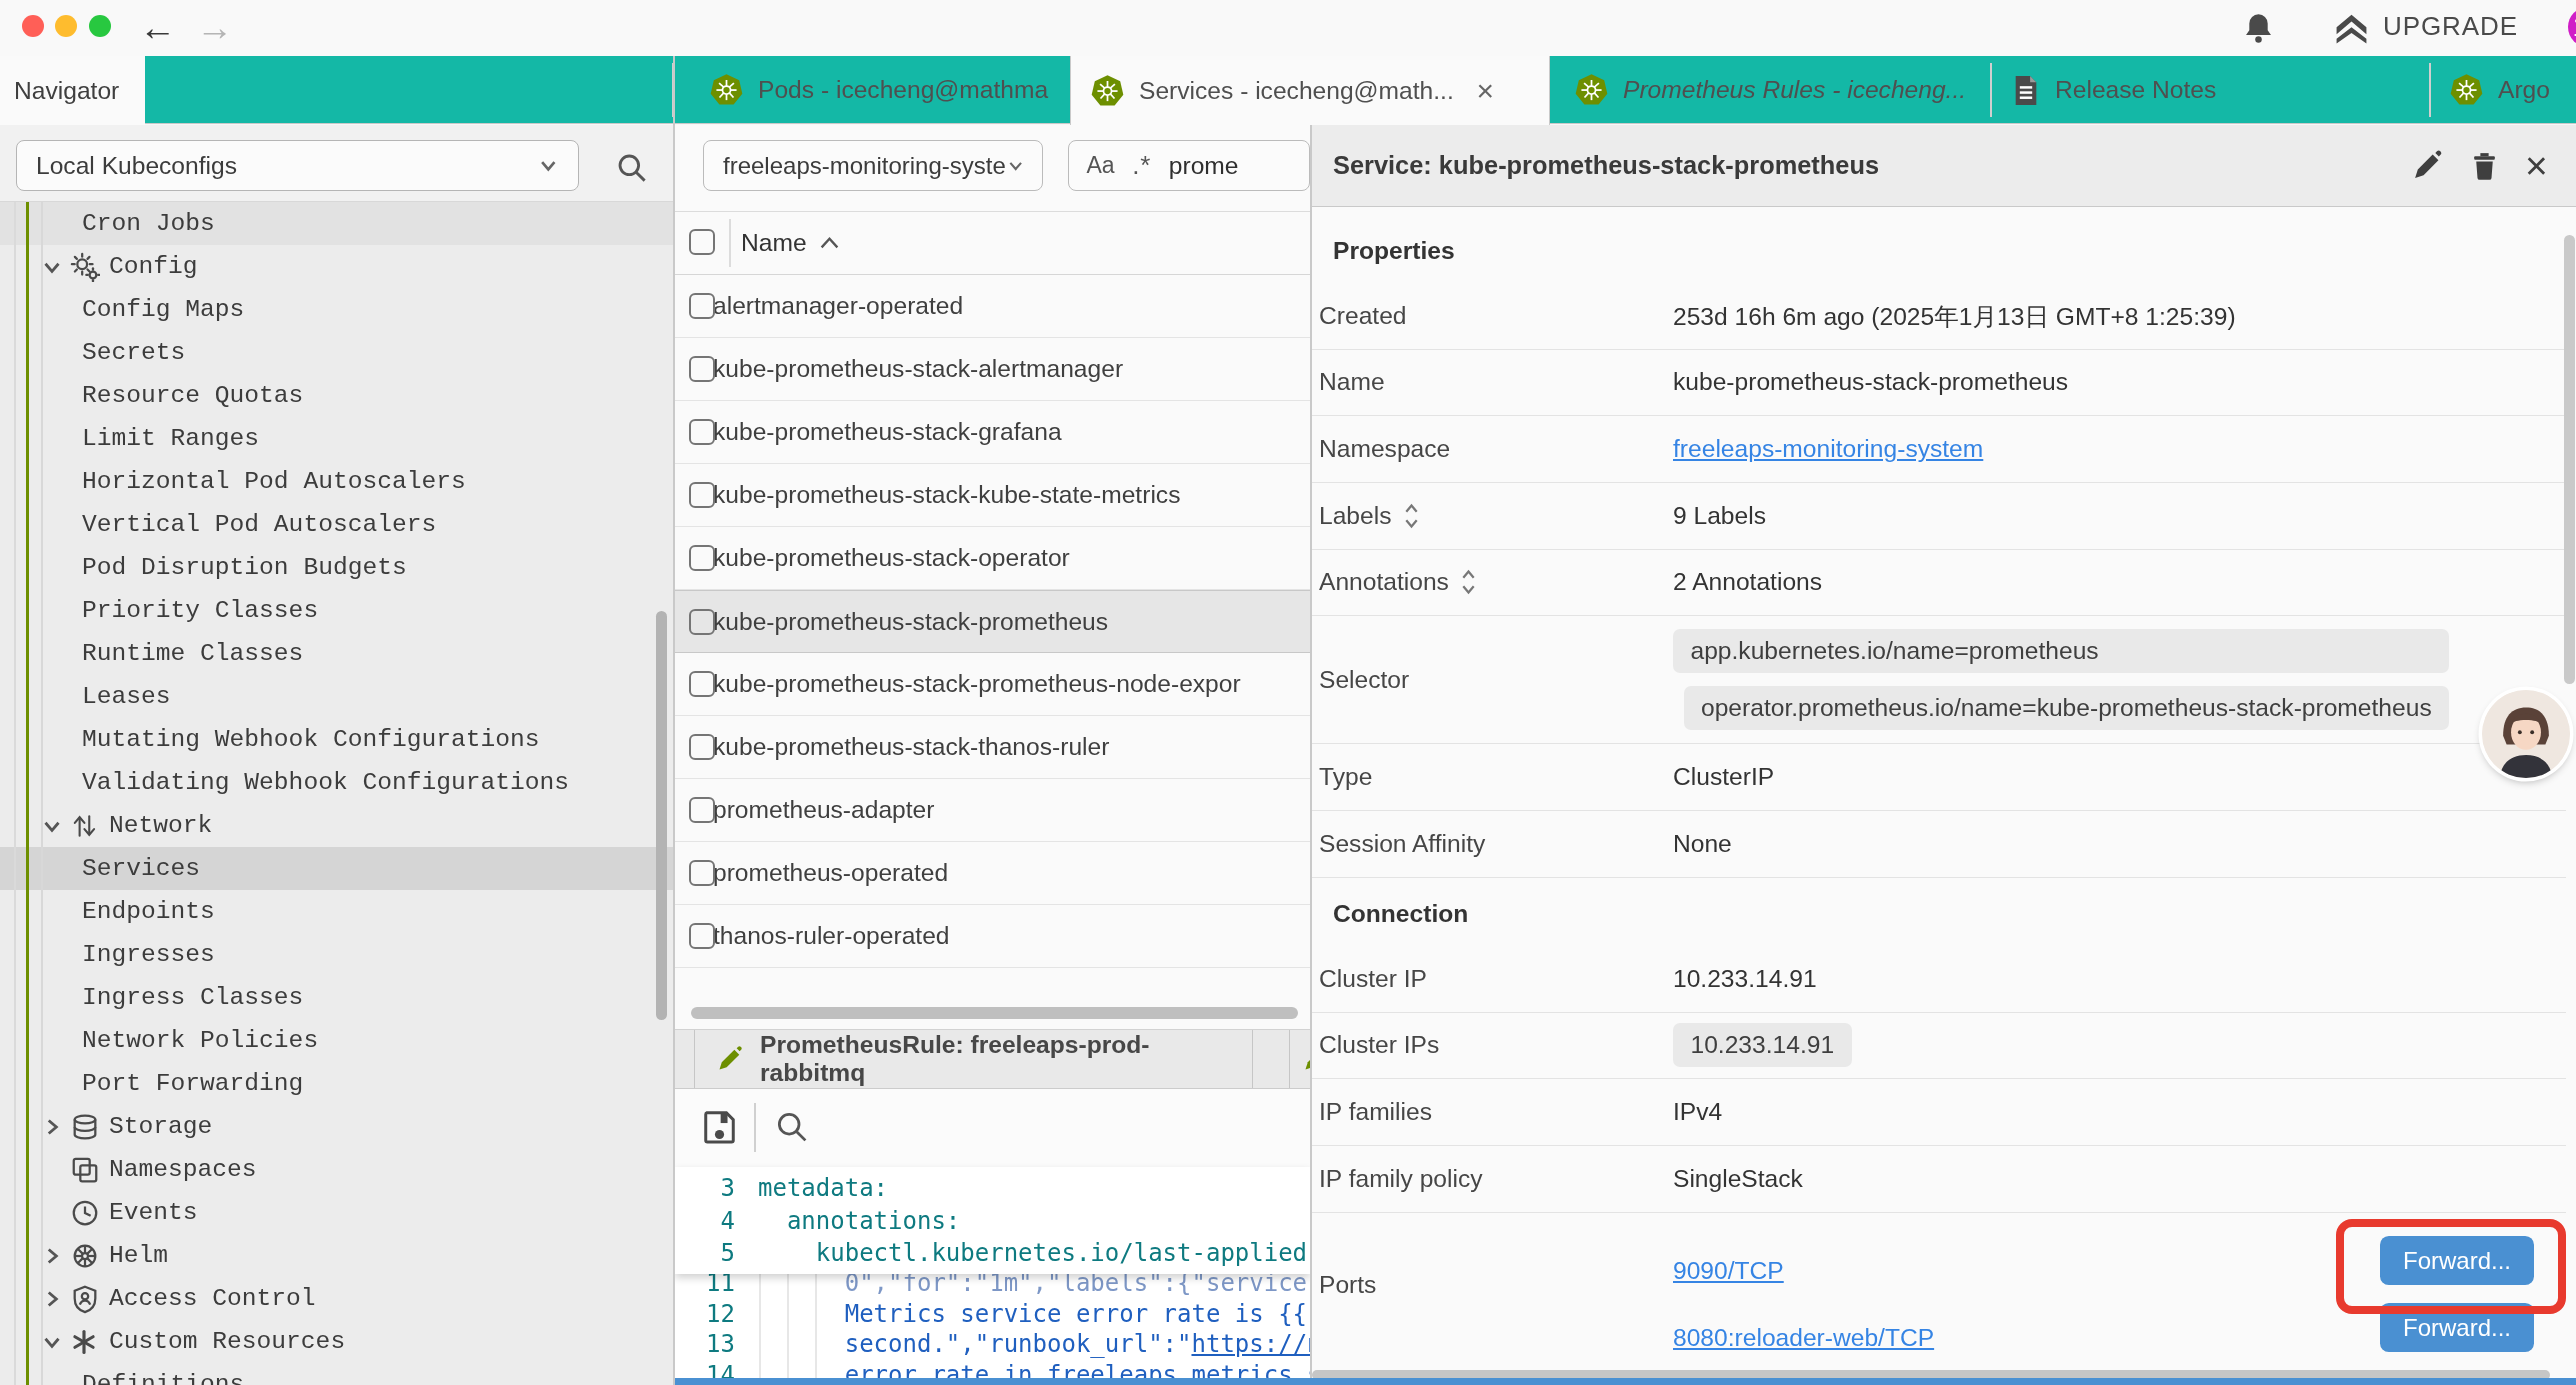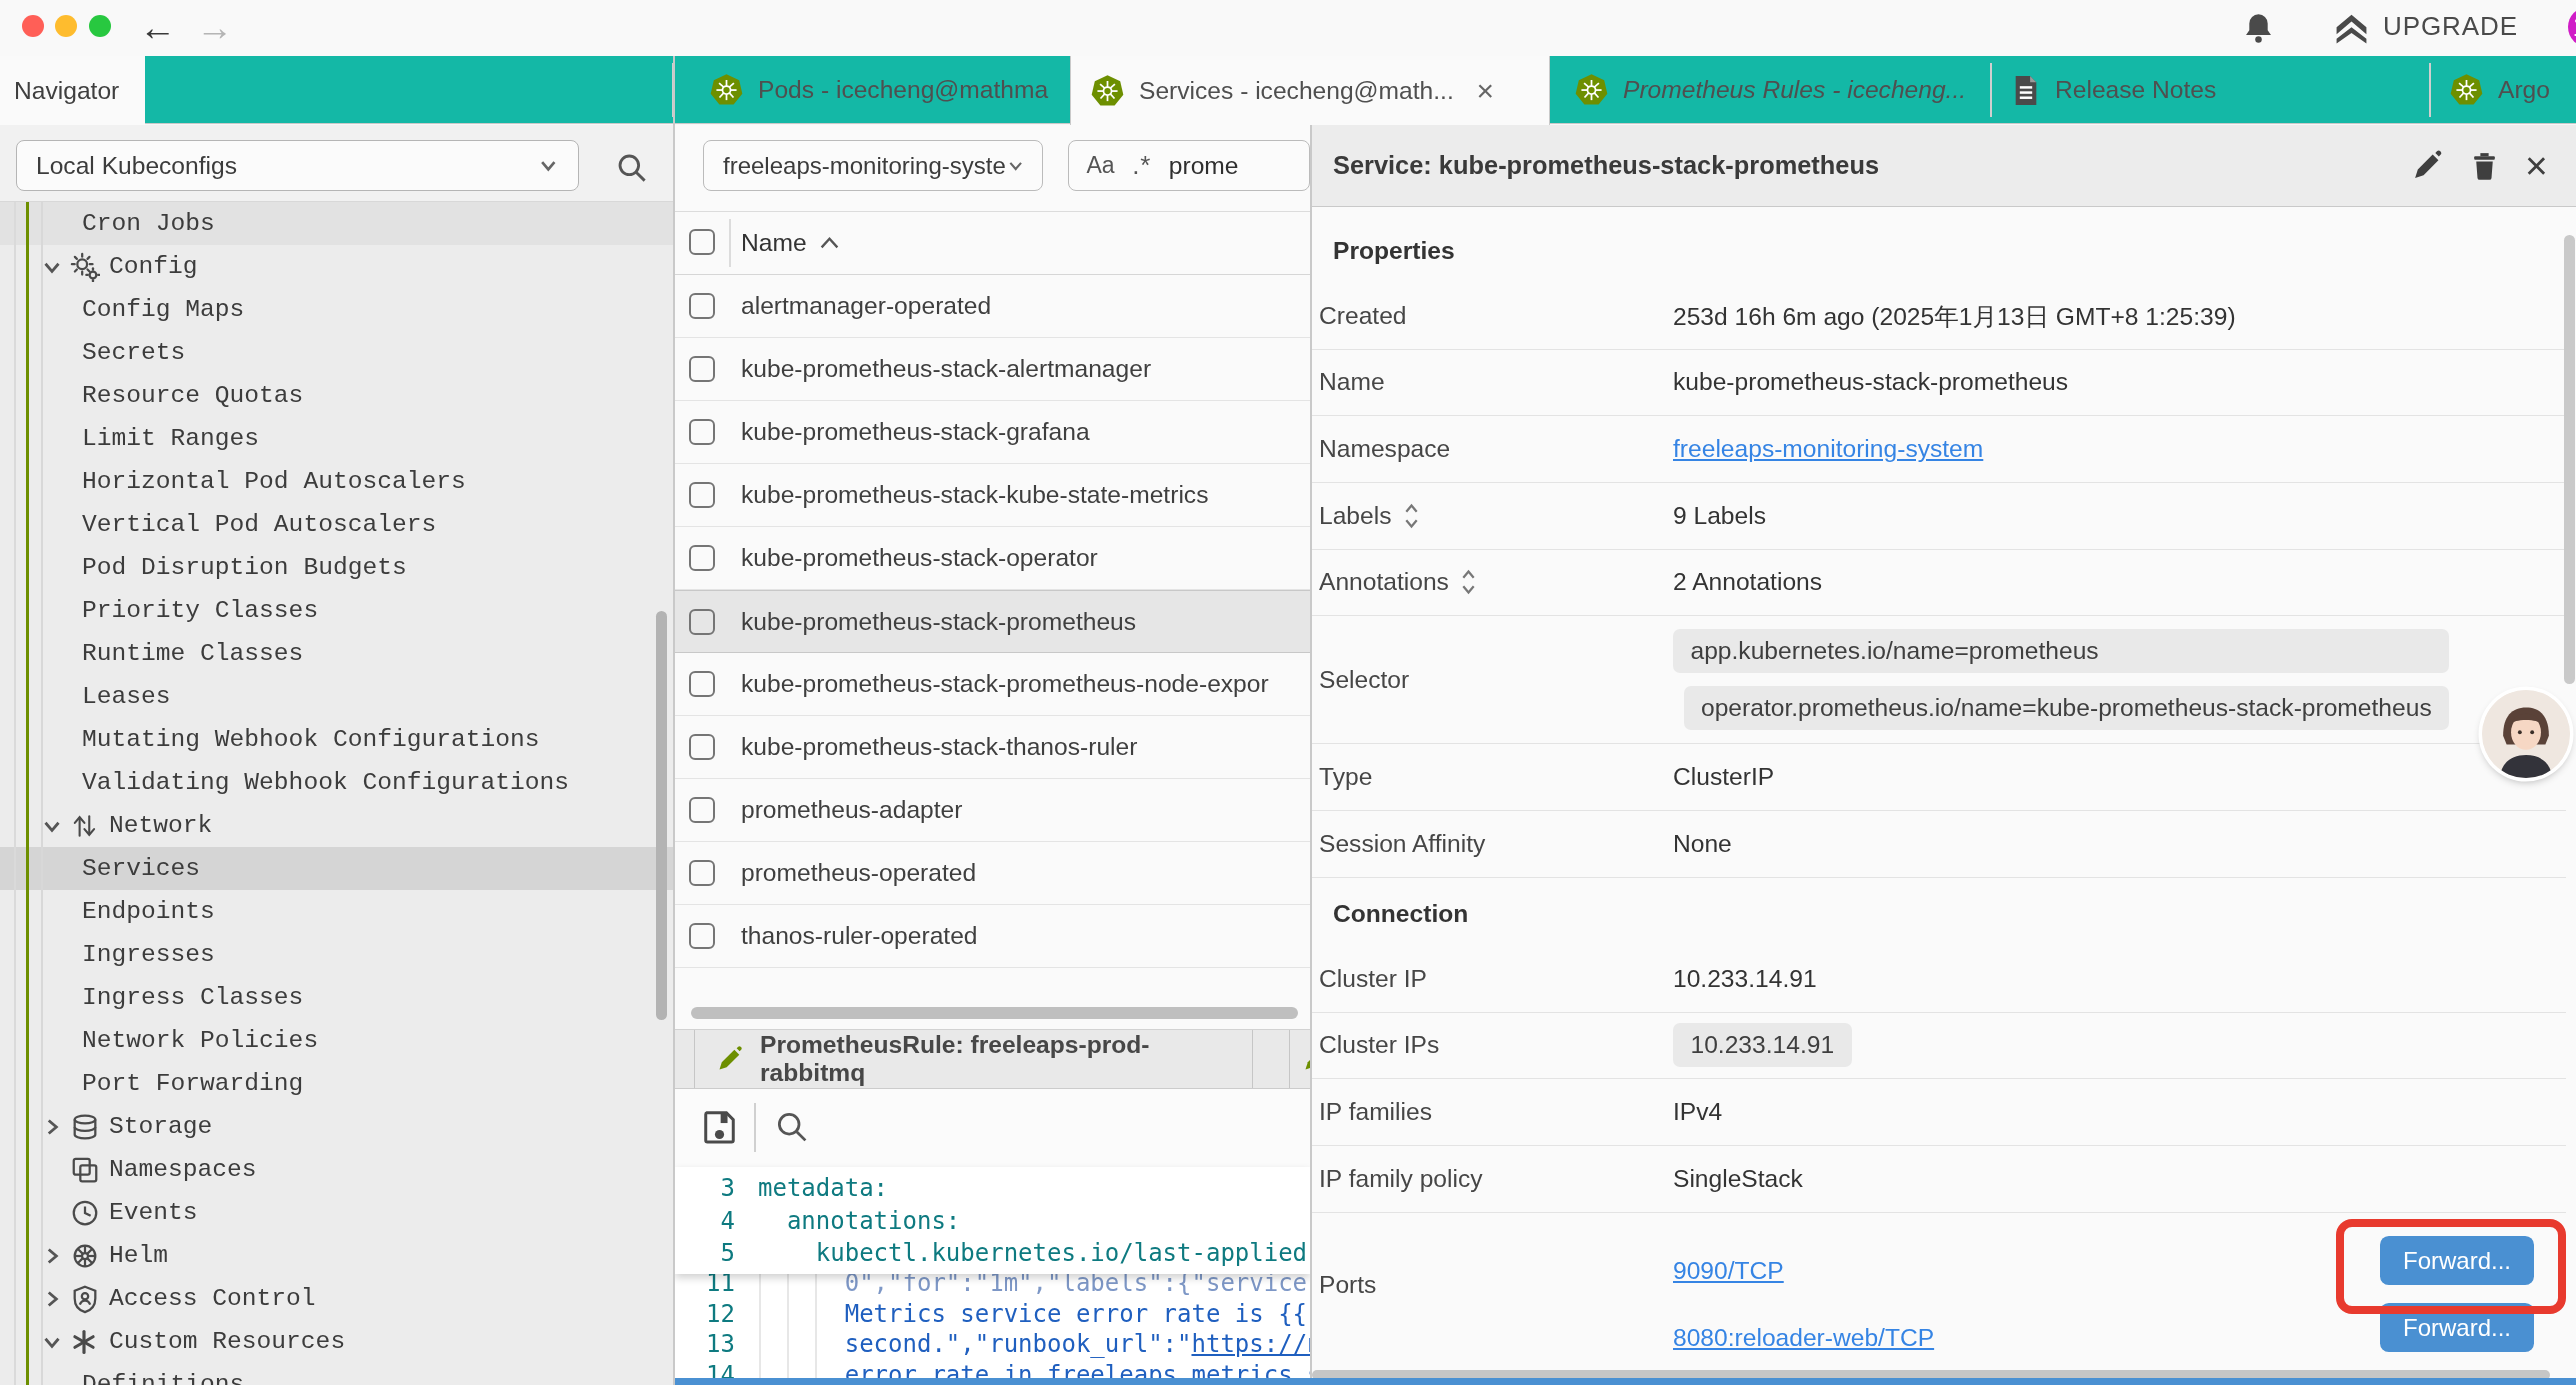--- a/index.html
+++ b/index.html
@@ -48,21 +48,21 @@
   #find-box{left:393px;top:15px;width:242px;gap:17.5px;padding-left:17.5px;color:#555;}
   #find-box .val{color:#2f2f2f;}
   #list-header{position:absolute;left:0;top:86px;width:635px;height:64px;border-top:1.8px solid #dcdcdc;border-bottom:1.8px solid #d6d6d6;box-sizing:border-box;}
   .cb{width:26px;height:26px;border:2.2px solid #757575;border-radius:6.1px;box-sizing:border-box;background:transparent;}
   #list-header .cb{position:absolute;left:14px;top:16.7px;}
   #col-div{position:absolute;left:54px;top:7px;height:48px;width:1.8px;background:#dcdcdc;}
   #col-name{position:absolute;left:66px;top:0;height:62px;display:flex;align-items:center;gap:12.3px;color:#333;}
   #svc-rows{position:absolute;left:0;top:150px;width:635px;}
   .srow{position:relative;height:63px;display:flex;align-items:center;border-bottom:1.8px solid #e4e4e4;box-sizing:border-box;}
   .srow .cb{position:absolute;left:14px;}
-  .srow .nm{padding-left:66px;white-space:nowrap;color:#3f3f3f;}
+  .srow .nm{padding-left:38px;white-space:nowrap;color:#3f3f3f;}
   .srow.selected{background:#e6e6e6;border-top:1.8px solid #c8c8c8;border-bottom:1.8px solid #c8c8c8;}
   #h-scroll{position:absolute;left:16px;top:882px;width:607px;height:12.3px;background:#bfbfbf;border-radius:7px;}
   #etabbar{position:absolute;left:0;top:904px;width:635px;height:60px;background:#e9e9e9;border-top:1.8px solid #d2d2d2;border-bottom:1.8px solid #cccccc;box-sizing:border-box;}
   #etab{position:absolute;left:19px;top:0;width:559px;height:58px;border-left:1.8px solid #c6c6c6;border-right:1.8px solid #c6c6c6;
         display:flex;align-items:center;gap:16px;padding-left:21px;box-sizing:border-box;color:#474747;font-weight:bold;}
   #etab2{position:absolute;left:614px;top:0;height:58px;display:flex;align-items:center;border-left:1.8px solid #c6c6c6;padding-left:12.3px;}
   #etoolbar{position:absolute;left:0;top:964px;width:635px;height:78px;background:#fbfbfb;}
   #etoolbar .vsep{position:absolute;left:79px;top:14px;height:49px;width:1.8px;background:#d0d0d0;}
   #editor{position:absolute;left:0;top:1042px;width:635px;height:219px;background:#ffffff;
           font-family:"DejaVu Sans Mono",monospace;font-size:24px;}

